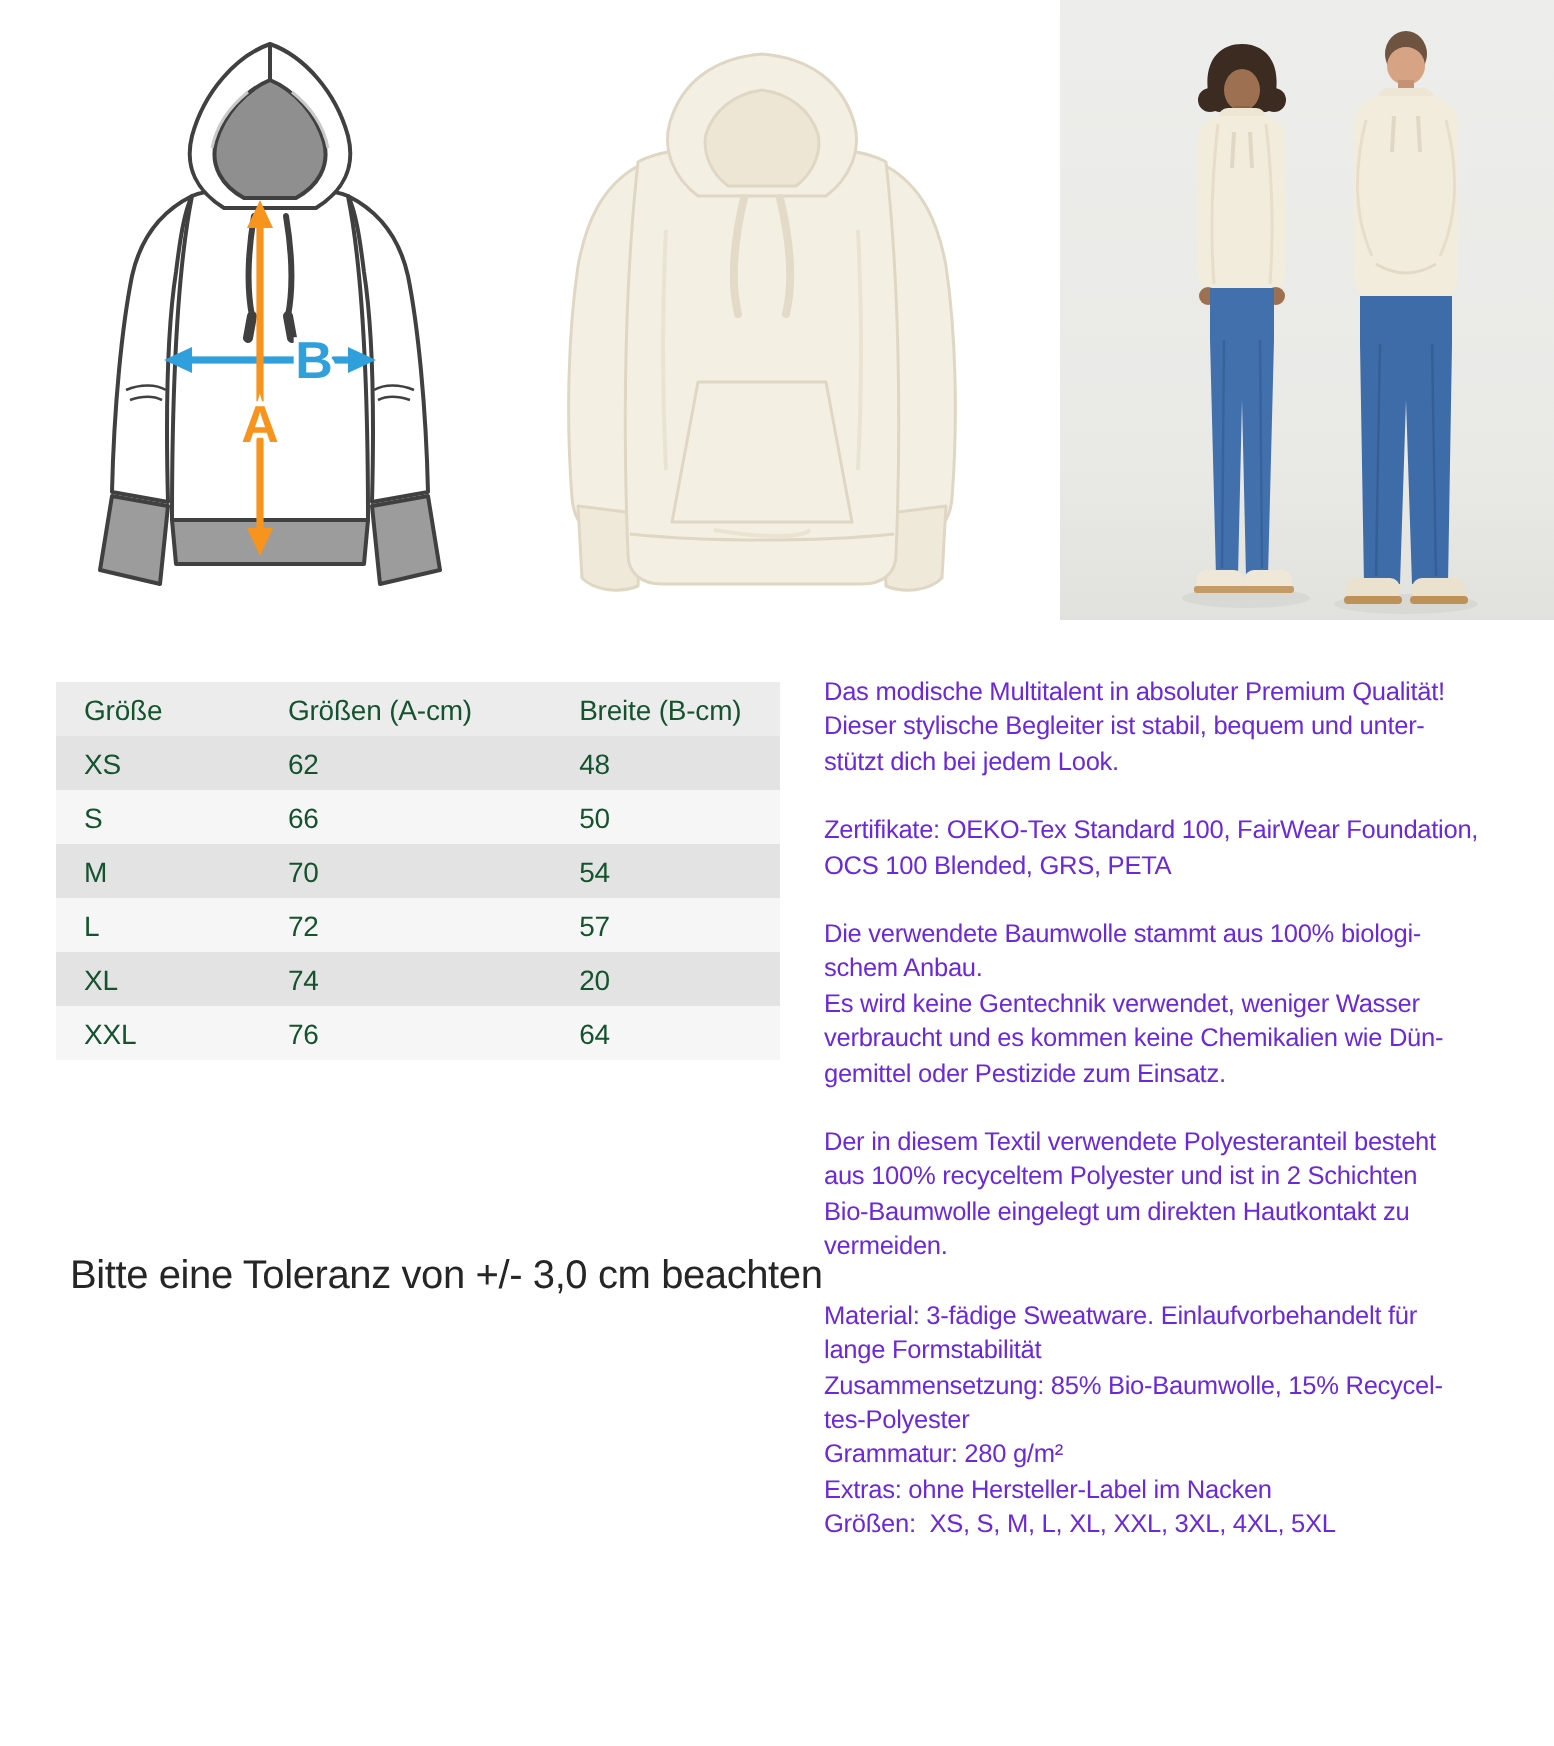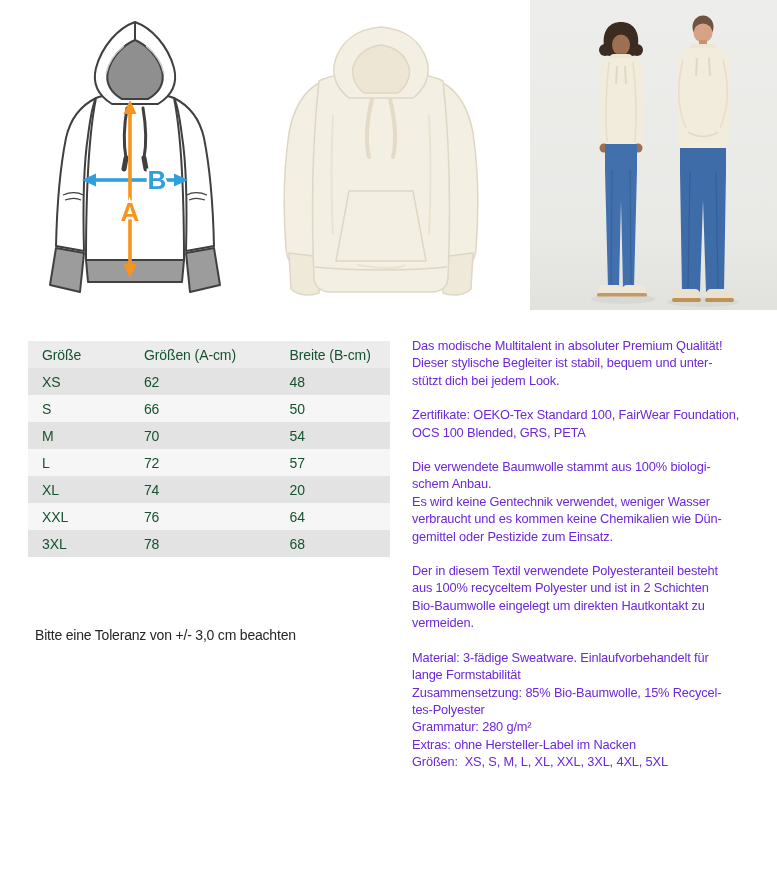--- a/index.html
+++ b/index.html
@@ -16,21 +16,21 @@
   
   #size-table{left:28px;top:341px;width:362px;border-collapse:collapse;
               border-spacing:0;table-layout:fixed;font-size:14px;color:#14532d;}
   #size-table th,#size-table td{height:27px;padding:0 0 0 14px;text-align:left;
               font-weight:400;vertical-align:middle;letter-spacing:-0.1px;}
   #size-table thead tr{background:#ececec;}
   #size-table tbody tr:nth-child(odd){background:#e3e3e3;}
   #size-table tbody tr:nth-child(even){background:#f6f6f6;}
   .c1{width:98px;} .c2{width:140px;} .c3{width:110px;}
 
-  #tolerance-note{left:35px;top:627px;font-size:14px;color:#262626;letter-spacing:-0.2px;}
+  #tolerance-note{left:35px;top:627px;font-size:20px;color:#262626;letter-spacing:-0.2px;}
 
   
   #description{left:412px;top:337px;width:365px;color:#6d28d9;}
   #description p{margin:0 0 17px 0;font-size:12.8px;line-height:17.4px;
                  letter-spacing:-0.15px;white-space:pre;}
 
   .svg-label{font-family:"Liberation Sans",sans-serif;font-weight:bold;
              paint-order:stroke;stroke:#ffffff;stroke-width:5px;}
 </style>
 </head>
@@ -198,25 +198,20 @@
     </tr>
     <tr>
       <td>XL</td>
       <td>74</td>
       <td>20</td>
     </tr>
     <tr>
       <td>XXL</td>
       <td>76</td>
       <td>64</td>
-    </tr>
-    <tr>
-      <td>3XL</td>
-      <td>78</td>
-      <td>68</td>
     </tr>
   </tbody>
 </table>
 
 <div id="tolerance-note" class="abs">Bitte eine Toleranz von +/- 3,0 cm beachten</div>
 
 <div id="description" class="abs">
   <p>Das modische Multitalent in absoluter Premium Qualität!
 Dieser stylische Begleiter ist stabil, bequem und unter-
 stützt dich bei jedem Look.</p>

